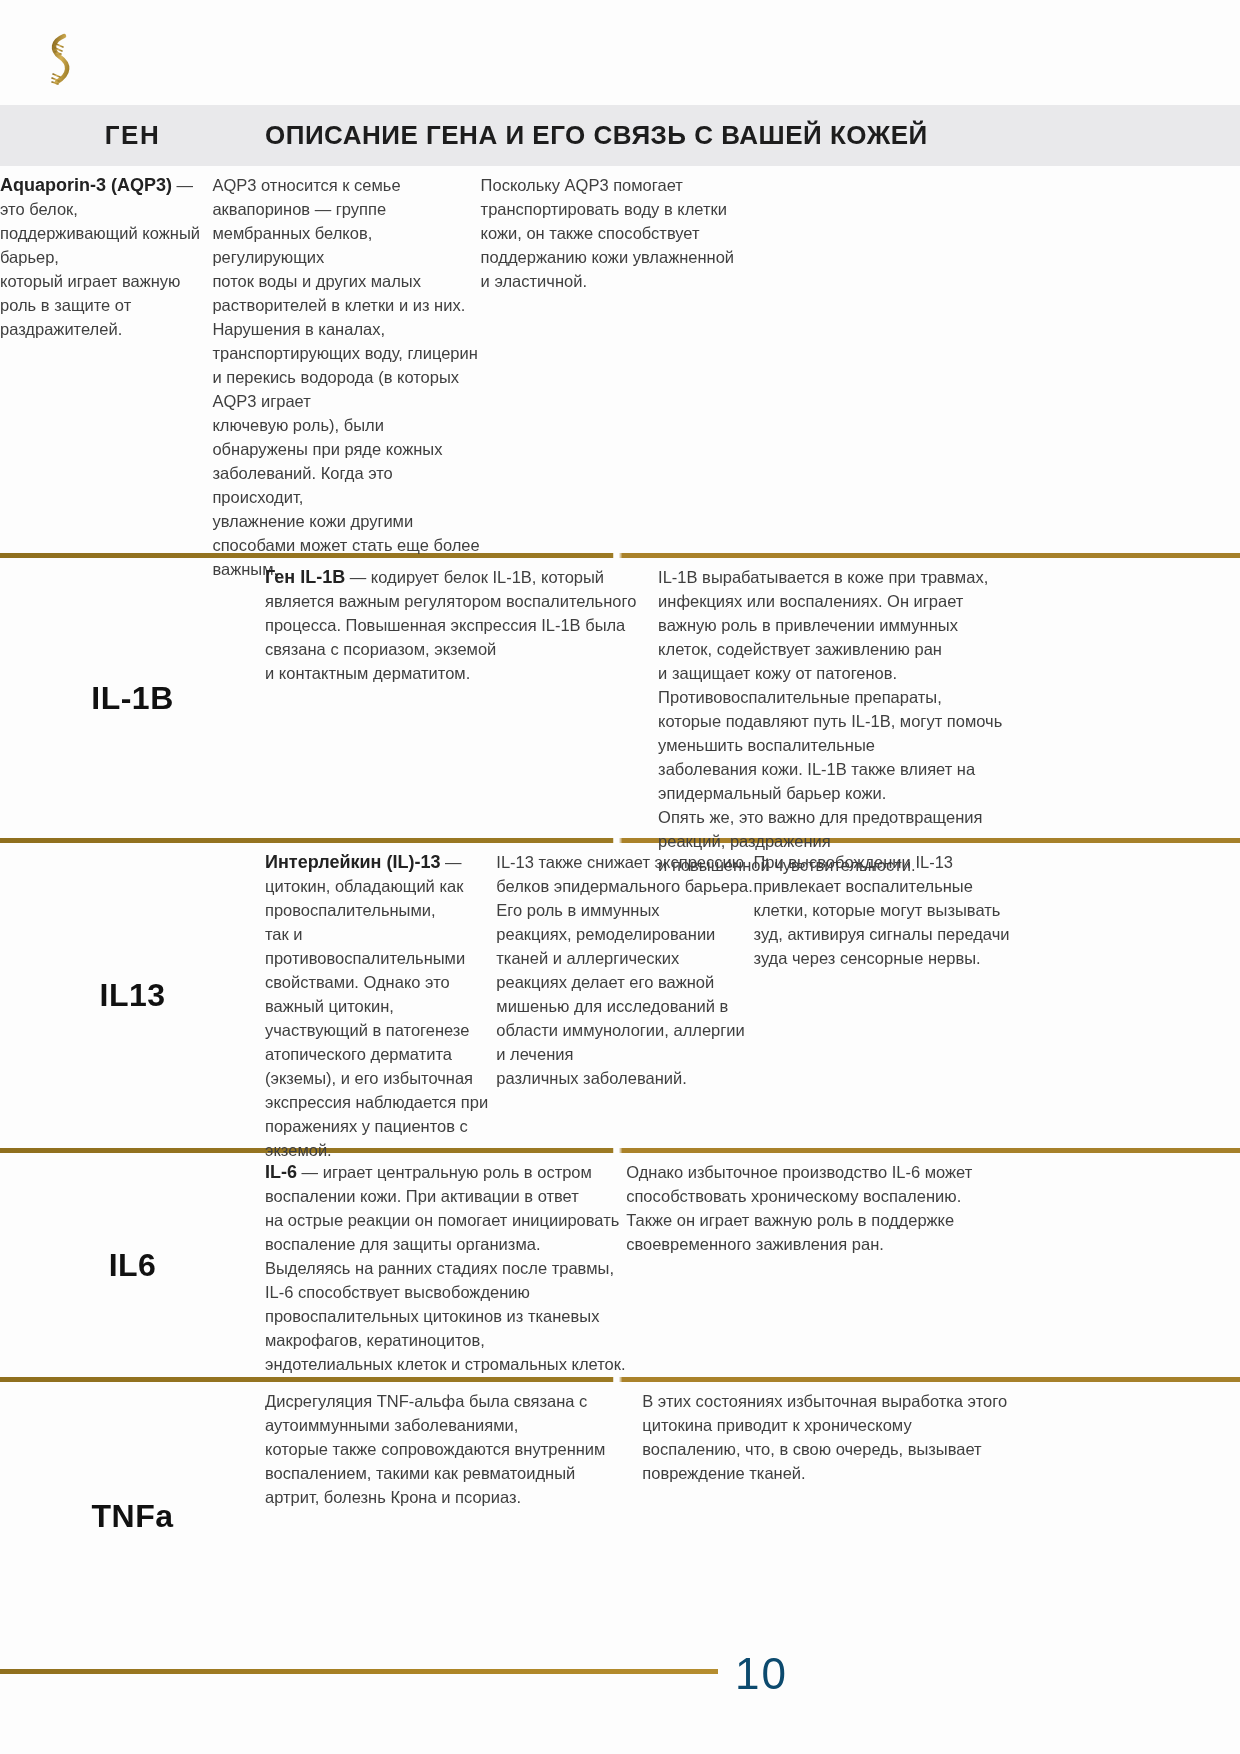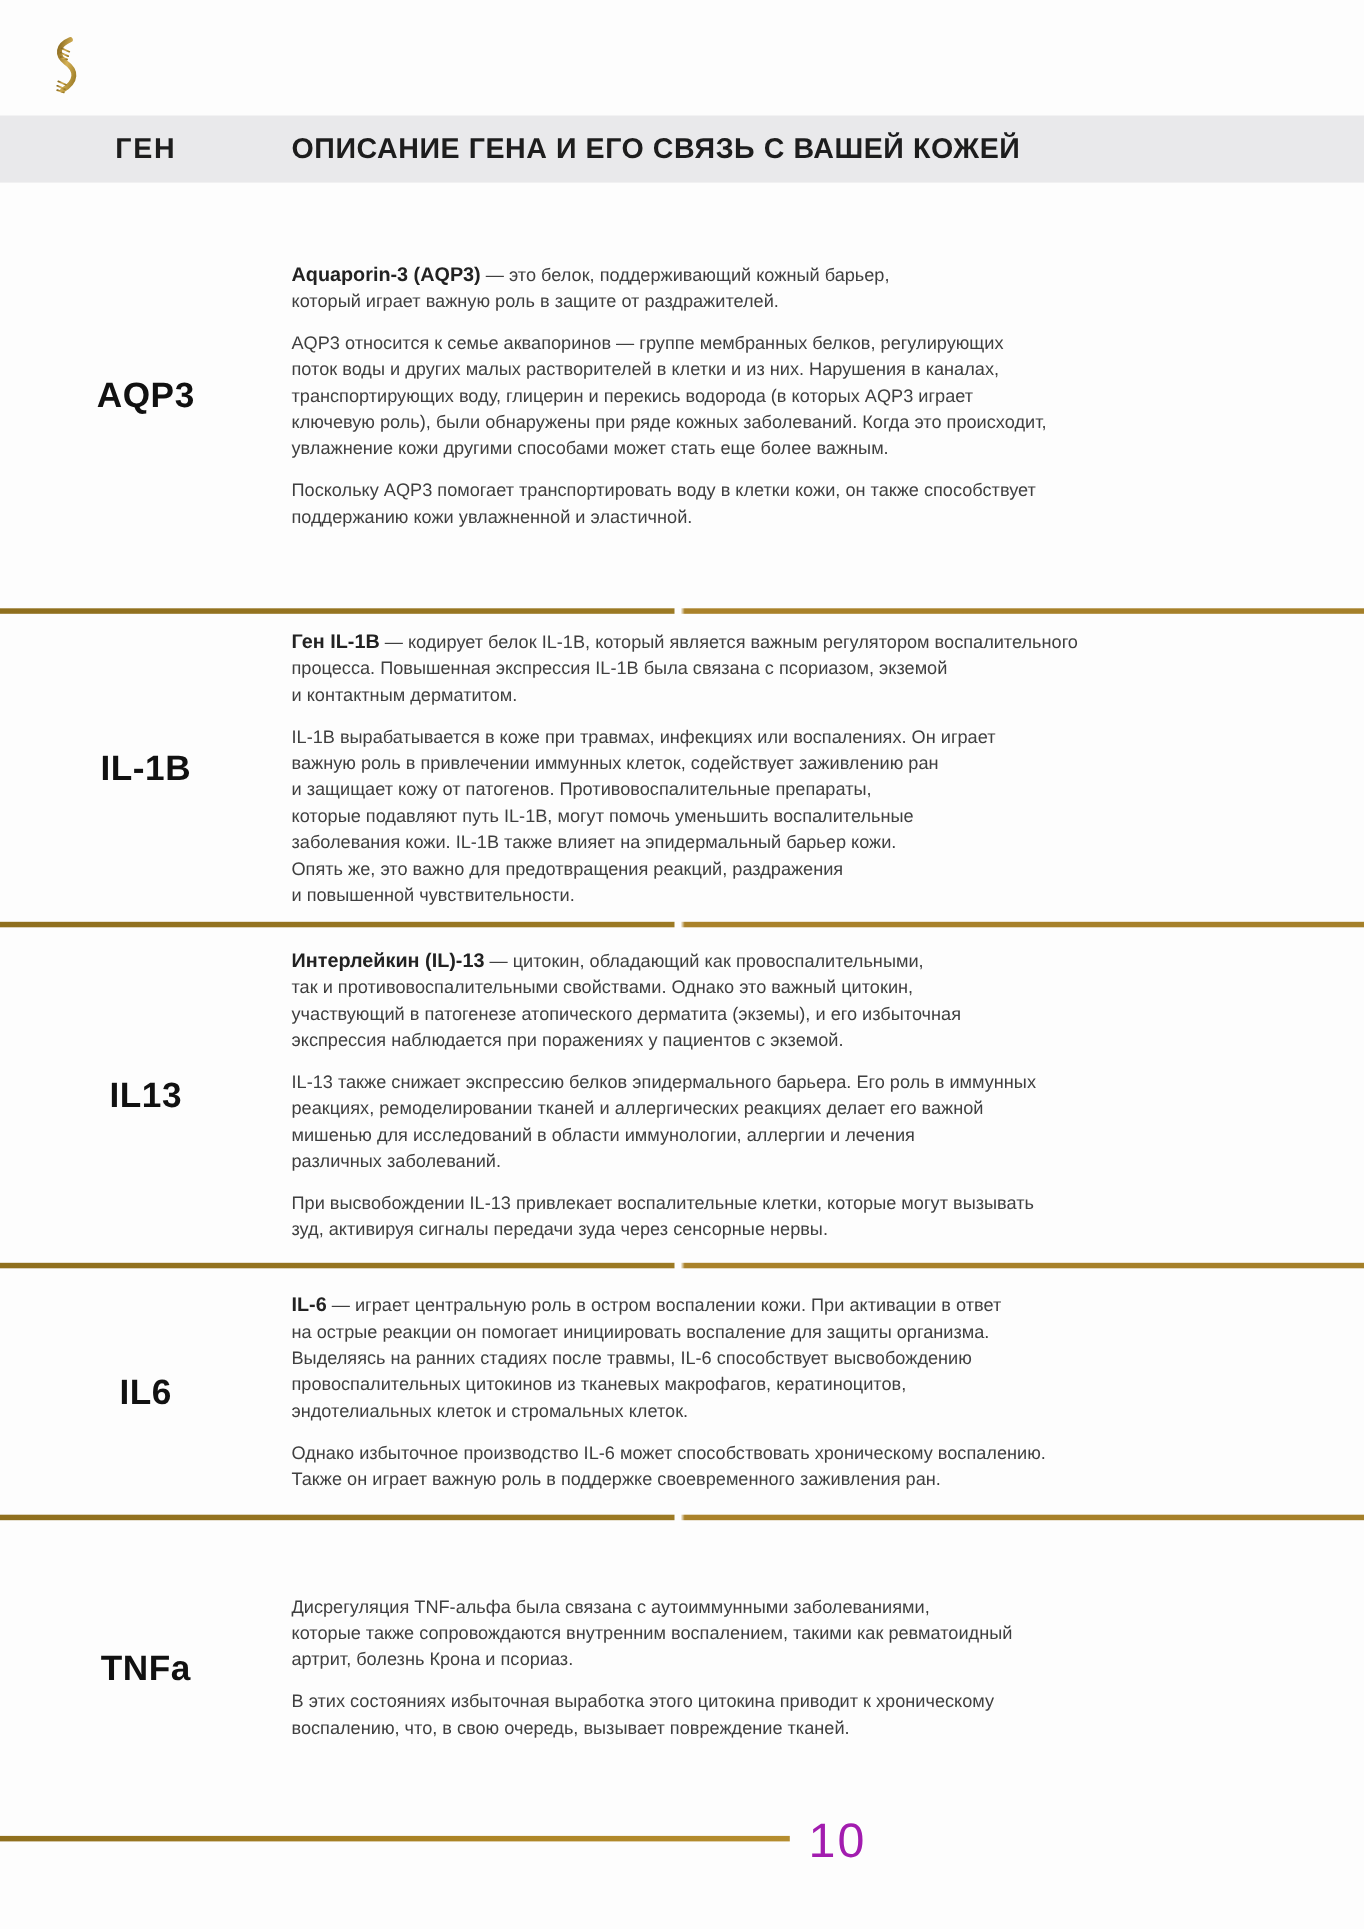--- a/index.html
+++ b/index.html
@@ -37,21 +37,21 @@
   .gene-row:nth-of-type(9){height:268px;}
   .gene-cell{
     width:265px;flex:0 0 265px;
     display:flex;align-items:center;justify-content:center;
   }
   .gene-label{
     font-size:32px;font-weight:bold;color:#111;letter-spacing:0.5px;
   }
   .desc-cell{
     flex:1;max-width:745px;
-    display:flex;flex-direction:column;justify-content:center;
+    display:flex;justify-content:center;
     padding-right:30px;
   }
   .para{
     margin:7px 0;
     font-size:16.5px;line-height:24px;color:#3f3f3f;
     white-space:pre-line;
   }
   .para .lead{font-weight:bold;font-size:18px;color:#222;}
   
   .divider{
@@ -61,21 +61,21 @@
       rgba(255,255,255,0.55) 49.5%, rgba(255,255,255,0.0) 49.9%,
       #aa822a 50.2%, #a5802a 100%);
   }
   
   .footer-rule{
     position:absolute;left:0;top:1669px;width:718px;height:5px;
     background:linear-gradient(to right,#8f6f1e,#ad8526 60%,#b58d2f);
   }
   .page-number{
     position:absolute;left:735px;top:1649px;
-    font-size:44px;font-weight:300;color:#a21caf;letter-spacing:2px;
+    font-size:44px;font-weight:300;color:#0c4a6e;letter-spacing:2px;
   }
 </style>
 </head>
 <body>
 
 <div class="page">
 
   <div class="logo">
     <svg width="36" height="60" viewBox="0 0 36 60" xmlns="http://www.w3.org/2000/svg">
       <defs>
@@ -97,23 +97,20 @@
     </svg>
   </div>
 
   <div class="header-band">
     <div class="header-gene">ГЕН</div>
     <div class="header-desc">ОПИСАНИЕ ГЕНА И ЕГО СВЯЗЬ С ВАШЕЙ КОЖЕЙ</div>
   </div>
 
   <div class="rows" id="rows-container">
   <div class="gene-row">
-    <div class="gene-cell">
-      <span class="gene-label">AQP3</span>
-    </div>
     <div class="desc-cell">
           <p class="para"><span class="lead">Aquaporin-3 (AQP3)</span> — это белок, поддерживающий кожный барьер,
 который играет важную роль в защите от раздражителей.</p>
           <p class="para">AQP3 относится к семье аквапоринов — группе мембранных белков, регулирующих
 поток воды и других малых растворителей в клетки и из них. Нарушения в каналах,
 транспортирующих воду, глицерин и перекись водорода (в которых AQP3 играет
 ключевую роль), были обнаружены при ряде кожных заболеваний. Когда это происходит,
 увлажнение кожи другими способами может стать еще более важным.</p>
           <p class="para">Поскольку AQP3 помогает транспортировать воду в клетки кожи, он также способствует
 поддержанию кожи увлажненной и эластичной.</p>

